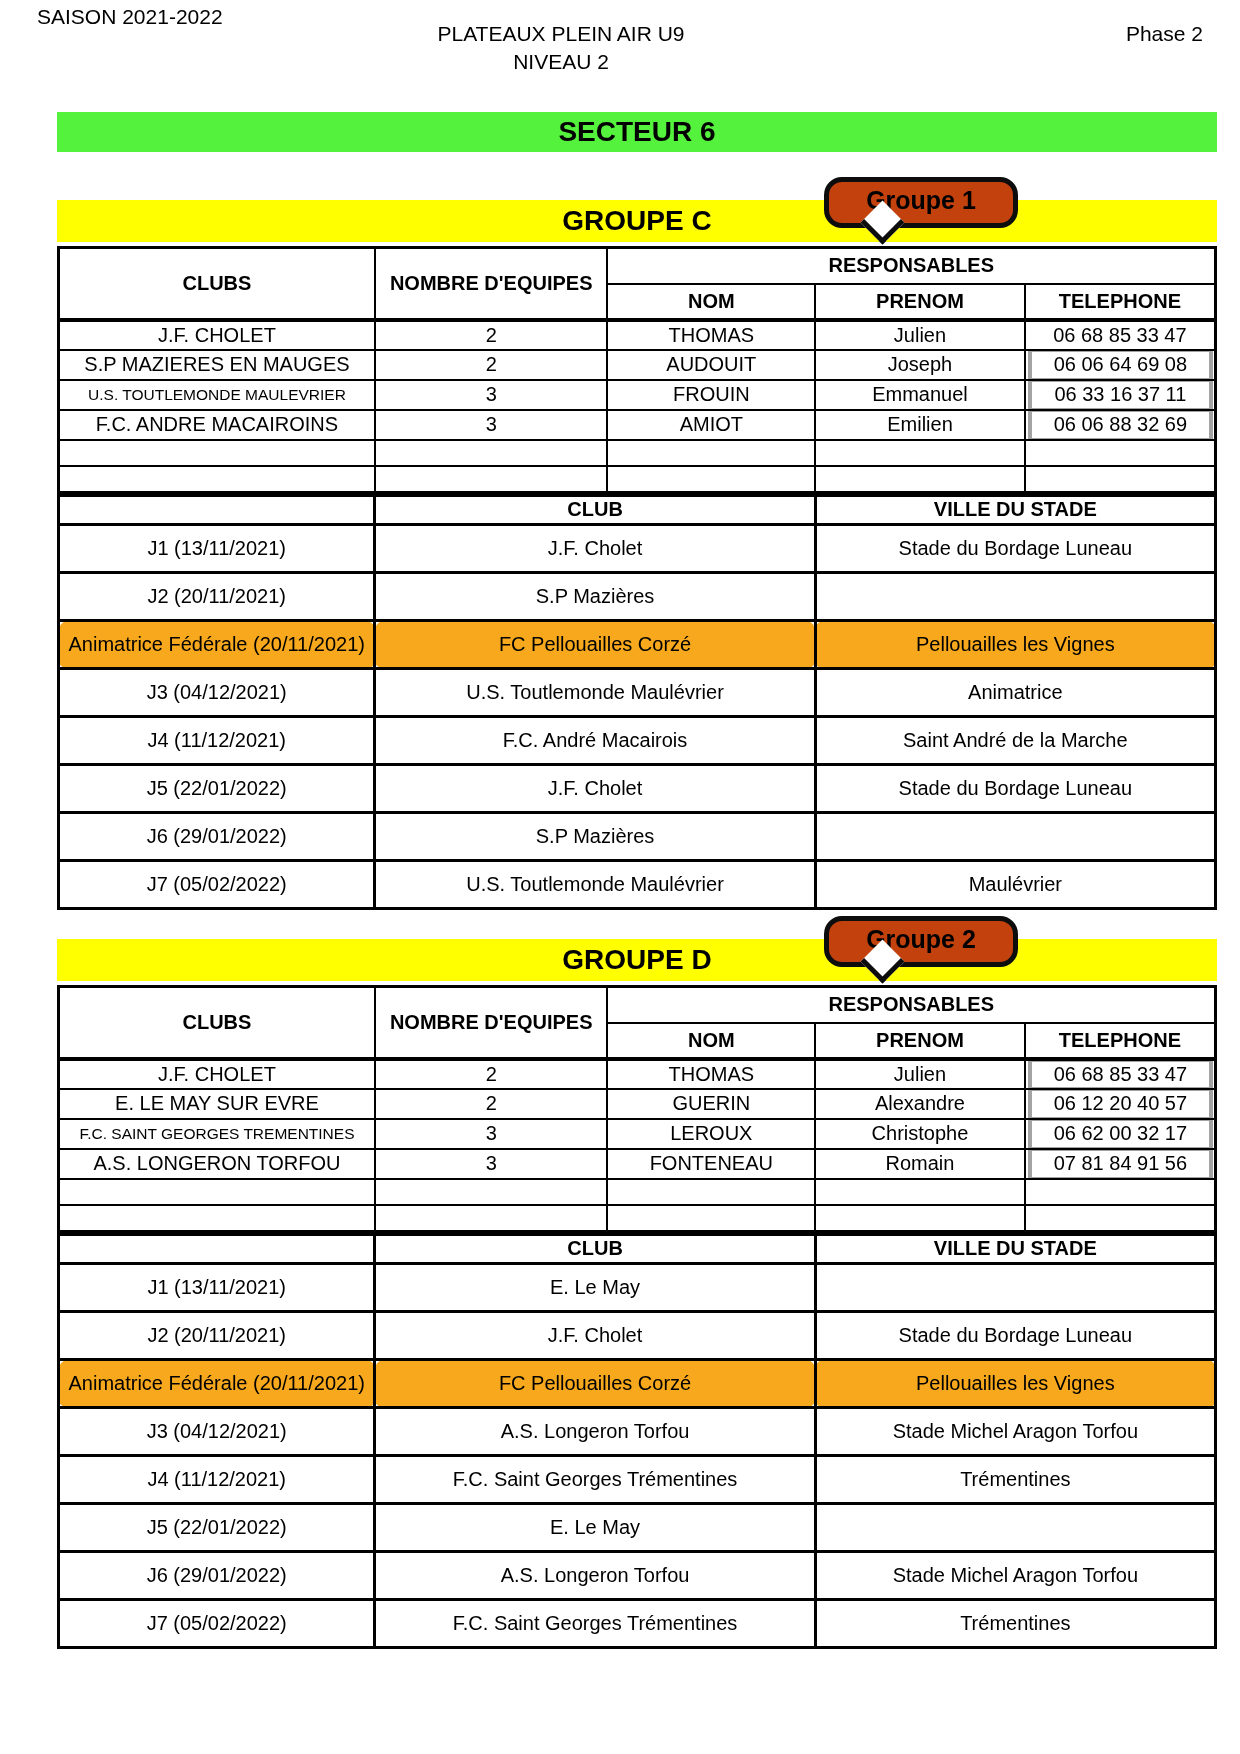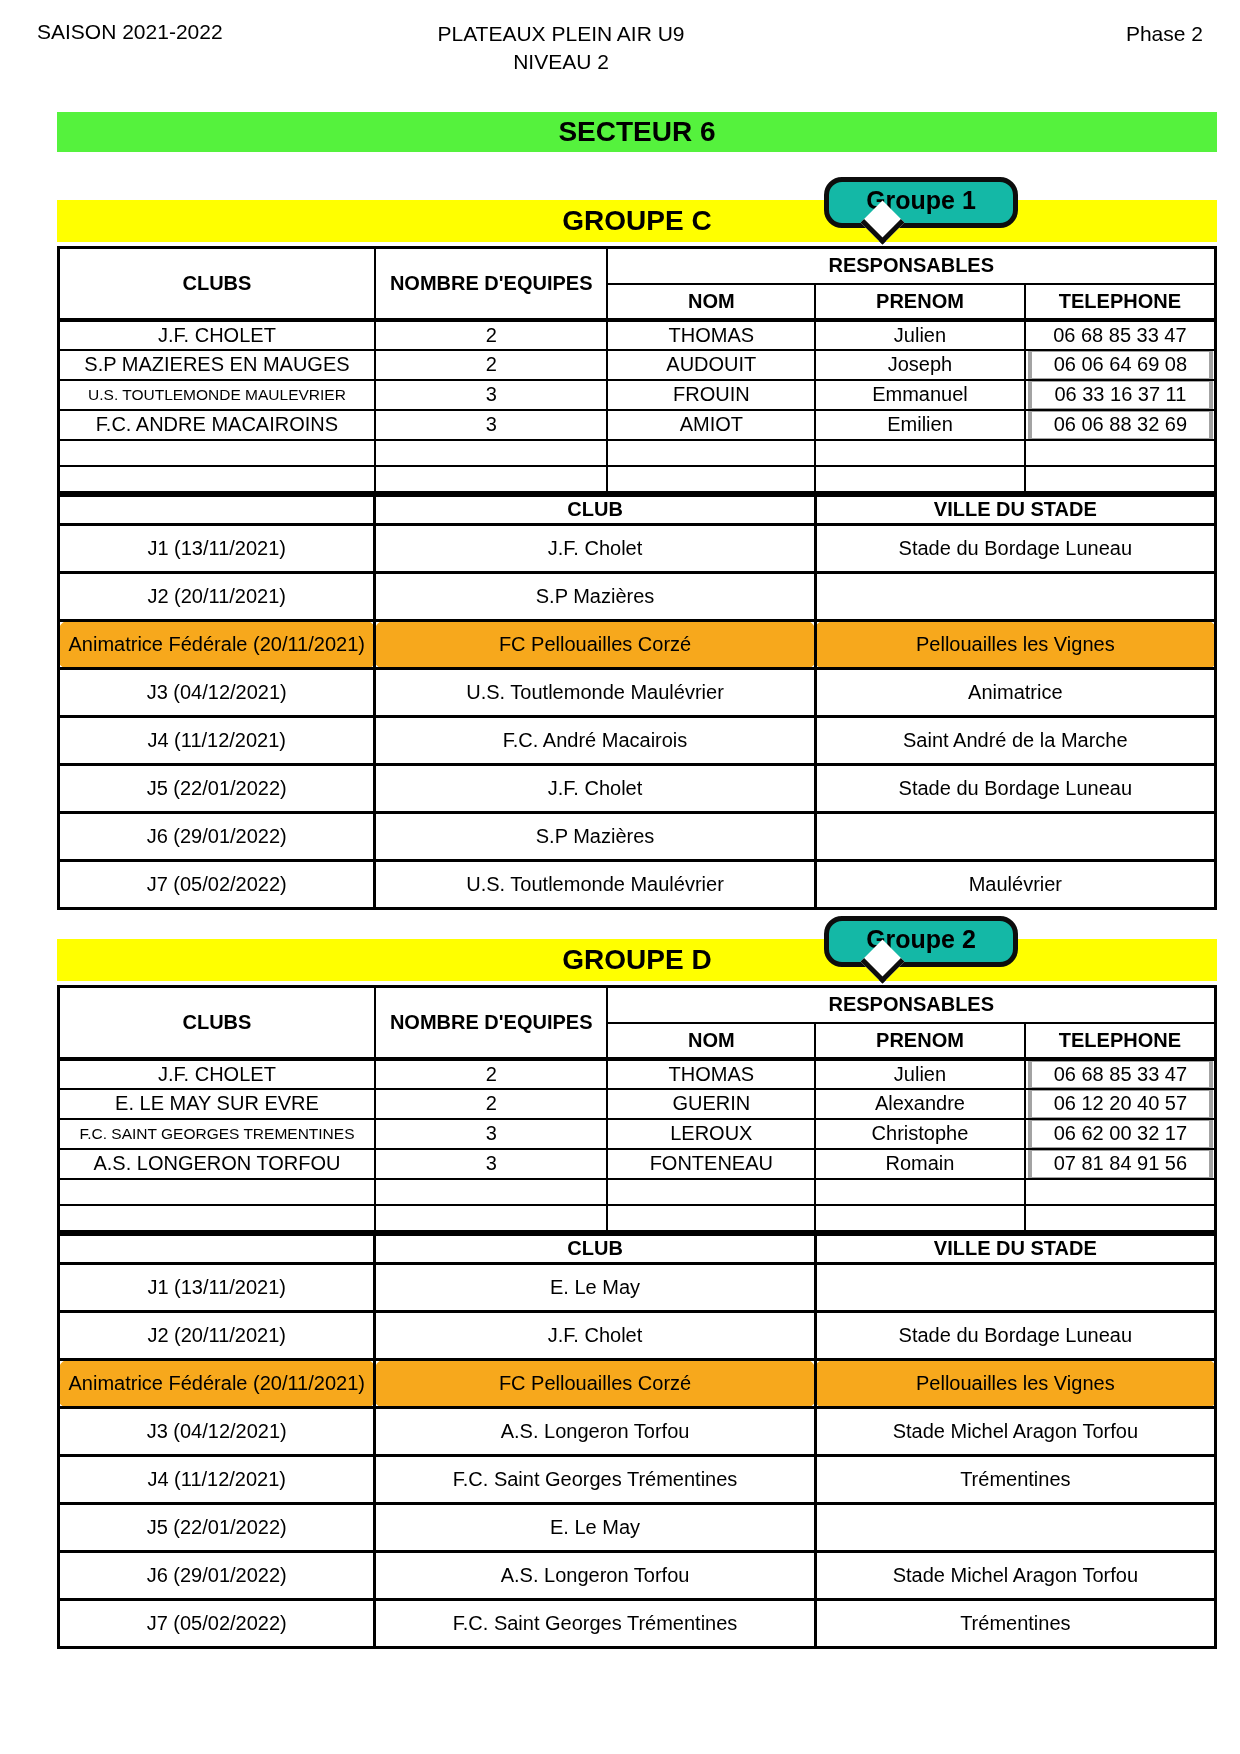--- a/index.html
+++ b/index.html
@@ -5,42 +5,42 @@
   html,body{margin:0;padding:0;}
   body{
     width:1240px;height:1754px;background:#ffffff;
     font-family:"Liberation Sans", sans-serif;color:#000;
     position:relative;overflow:hidden;
   }
   .content{margin-left:37px;width:1160px;padding-left:20px;}
 
   
   .topbar{position:relative;height:96px;font-size:21px;}
-  .season{position:absolute;left:37px;top:20px;}
+  .season{position:absolute;left:37px;top:5px;}
   .title-block{position:absolute;left:0;width:1122px;text-align:center;top:20px;line-height:1.35;}
   .phase{position:absolute;right:37px;top:22px;}
 
   
   .sector-banner{
     margin-top:16px;height:40px;background:#55F23D;
     display:flex;align-items:center;justify-content:center;
     font-size:28px;font-weight:bold;
   }
   .banner-wrap{position:relative;}
   .banner-wrap.first{margin-top:48px;border-radius:18px;}
   .banner-wrap.second{margin-top:29px;}
   .group-banner{
     height:42px;background:#FFFF00;
     display:flex;align-items:center;justify-content:center;
     font-size:28px;font-weight:bold;
   }
   
   .callout{
     position:absolute;top:-23px;left:767px;z-index:2;
-    background:#14b8a6;border:5px solid #0d0d0d;border-radius:18px;
+    background:#c2410c;border:5px solid #0d0d0d;border-radius:18px;
     padding:4px 22px 8px 22px;min-width:140px;text-align:center;
     font-size:25px;font-weight:bold;
   }
   .callout .tail{
     position:absolute;bottom:-15px;left:38px;width:26px;height:26px;
     background:#fff;border-right:5px solid #0d0d0d;border-bottom:5px solid #0d0d0d;
     transform:rotate(45deg);
   }
 
   

